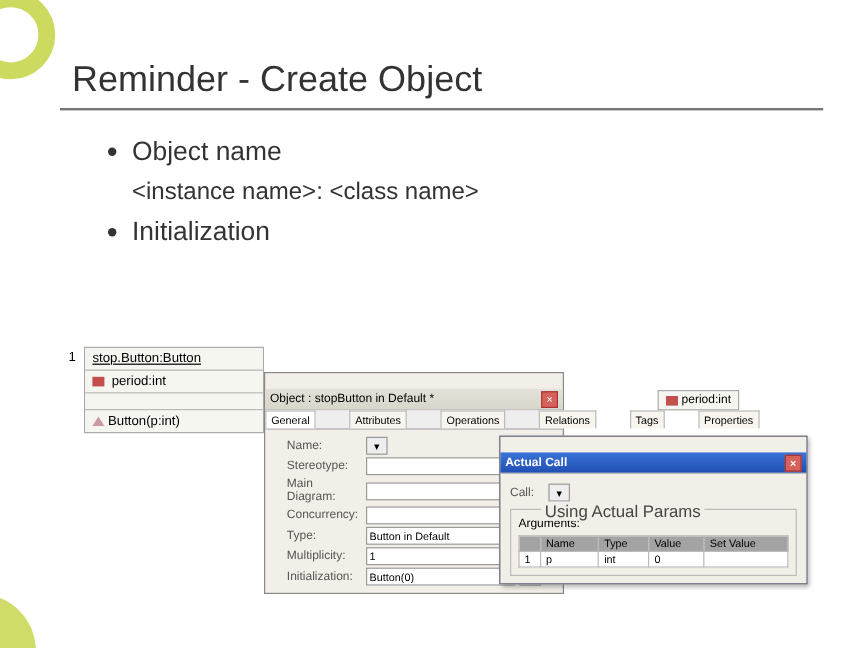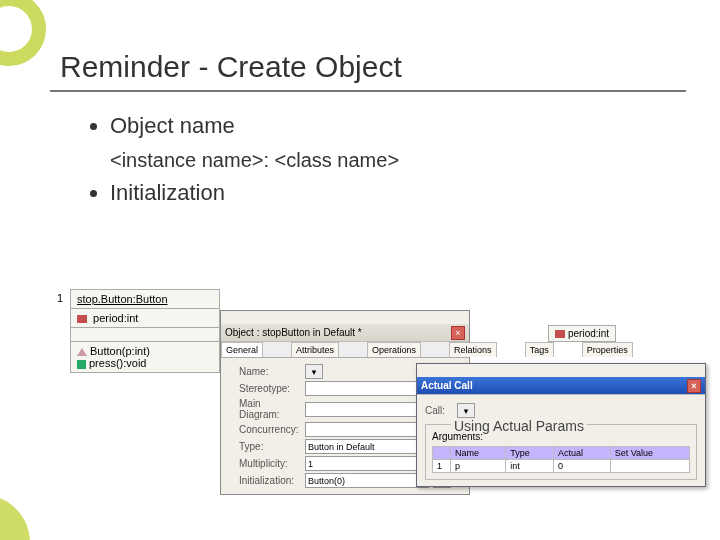--- a/index.html
+++ b/index.html
@@ -82,41 +82,41 @@
     border:1px solid #999; background:#fff;
   }
   .smbtn {
     width:18px; height:15px; border:1px solid #999; background:#eee;
     font-size:9px; display:flex;align-items:center;justify-content:center; cursor:pointer;
   }
   
   .dlg2 {
     position: absolute;
     left: 416px; top: 363px;
-    width: 290px;
+    width: 257px;
     background: #f1efe7;
     border: 1px solid #667;
     font-size: 10px;
     box-shadow: 2px 2px 4px rgba(0,0,0,.3);
   }
   .dlg2 .titlebar {
     background: linear-gradient(#3b74d9,#1f4eb2);
     color:#fff; font-weight:bold;
   }
   .dlg2 .closebtn { background:#d66259; }
   .groupbox {
     margin:6px 8px; padding:6px; border:1px solid #bbb; position:relative; font-size:10px;
   }
   .groupbox .legend {
     position:absolute; top:-7px; left:6px; background:#f1efe7;
     padding:0 3px; font-size:14px; color:#444;margin-left:19px;
   }
   .tbl { width:100%; border-collapse:collapse; font-size:9px; margin-top:4px;}
   .tbl th, .tbl td { border:1px solid #bbb; padding:1px 4px; text-align:left; background:#fff; }
-  .tbl th { background:#c4b5fd; font-weight:normal; }
+  .tbl th { background:#a3a3a3; font-weight:normal; }
   .tbl th:first-child, .tbl td:first-child { width:18px; }
   .periodbar {
     position:absolute; left:548px; top:325px;
     border:1px solid #aaa; background:#f6f6f0;
     font-size:10px; padding:2px 6px; display:flex; align-items:center; gap:3px;
   }
   .periodbar .iconbox { width:10px;height:8px;background:#c44d4d; }
   .deco-circle-top {
     position:absolute; left:-28px; top:-8px;
     width:74px;height:74px;border-radius:50%;
@@ -149,21 +149,20 @@
   <div class="sec">
     <span class="head">stop.Button:Button</span>
   </div>
   <div class="sec">
     <span class="iconbox"></span>
     <span>period:int</span>
   </div>
   <div class="sec" style="height:14px"></div>
   <div class="sec">
     <div><span class="tri"></span><span>Button(p:int)</span></div>
-    <div><span class="sq"></span><span>press():void</span></div>
   </div>
 </div>
 
 <div class="dlg1">
   <div class="titlebar">
     <span>Object : stopButton in Default *</span>
     <span class="closebtn">×</span>
   </div>
   <div class="tabs">
     <div class="tab active">General</div>
@@ -226,21 +225,21 @@
   </div>
   <div class="groupbox">
     <span class="legend">Using Actual Params</span>
     <div>Arguments:</div>
     <table class="tbl">
       <tbody>
           <tr>
         <th></th>
         <th>Name</th>
         <th>Type</th>
-        <th>Actual</th>
+        <th>Value</th>
         <th>Set Value</th>
       </tr>
       <tr>
         <td>1</td>
         <td>p</td>
         <td>int</td>
         <td>0</td>
         <td></td>
       </tr>
     </tbody>

